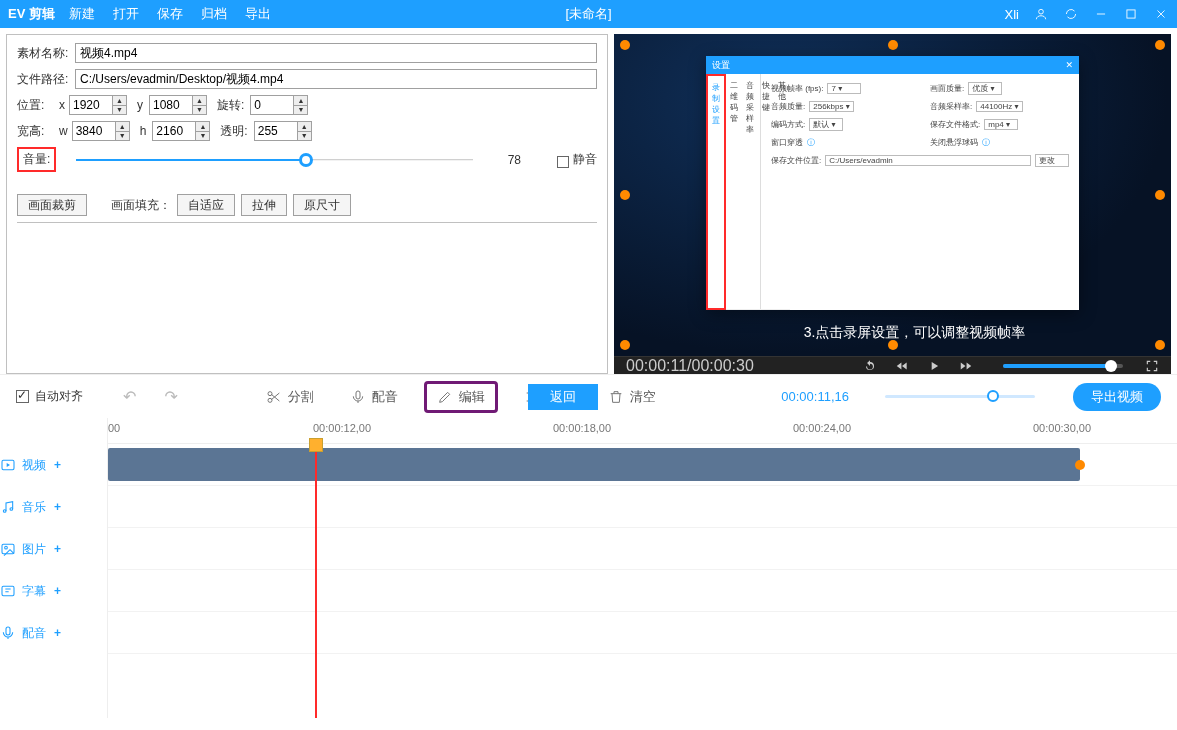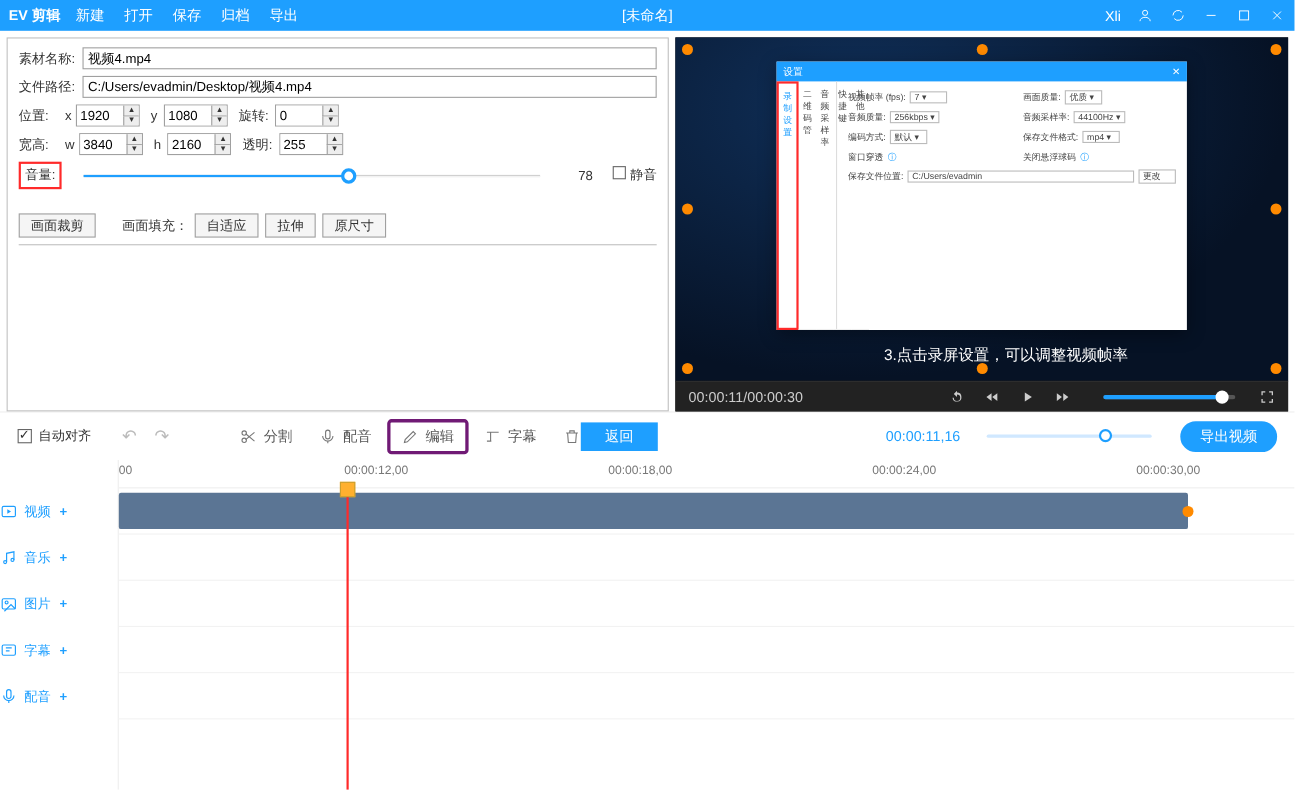--- a/index.html
+++ b/index.html
@@ -29,21 +29,21 @@
 .lbl-inline { margin: 0 6px 0 10px; }
 .row.first-lbl-short .lbl { min-width:42px; }
 
 .vol-row { display:flex; align-items:center; margin-top:4px; }
 .vol-lbl-box { border:2px solid #ff2a2a; padding:2px 4px; margin-right:20px; }
 .vol-slider { position:relative; flex:1; height:20px; }
 .vol-slider .track { position:absolute; left:0; right:0; top:9px; height:2px; background:#d0d0d0; }
 .vol-slider .fill  { position:absolute; left:0; top:9px; height:2px; background:#1e9fff; }
 .vol-slider .thumb { position:absolute; top:3px; width:14px; height:14px; border-radius:50%; background:#fff; border:3px solid #1e9fff; transform:translateX(-50%); }
 .vol-val { width:42px; text-align:right; margin:0 18px 0 6px; }
-.mute { display:flex; align-items:flex-start; gap:4px; }
+.mute { display:flex; align-items:flex-end; gap:4px;margin-left:18px; }
 .mute .chk { width:12px; height:12px; border:1px solid #666; }
 
 .fill-row { margin-top:22px; display:flex; align-items:center; gap:24px; }
 .btn { border:1px solid #a0a0a0; background:#f5f5f5; height:22px; padding:0 10px; font-size:12px; display:inline-flex; align-items:center; cursor:pointer; }
 .fill-opts { display:flex; align-items:center; gap:6px; }
 .divider { height:1px; background:#c0c0c0; margin-top:6px; }
 .return-btn { position:absolute; right:10px; bottom:-36px; background:#1e9fff; color:#fff; border:none; height:26px; padding:0 22px; font-size:13px; cursor:pointer; }
 .prop-outer { position:relative; }
 
 
@@ -56,30 +56,30 @@
 .inner-body { flex:1; display:flex; font-size:8px; color:#444; }
 .inner-side { width:55px; border-right:1px solid #ddd; display:flex; flex-direction:row; }
 .inner-side div { padding:6px 4px; border-bottom:1px solid #eee; }
 .inner-side .sel { border:2px solid #ff2a2a; color:#1e9fff; }
 .inner-main { flex:1; padding:8px 10px; display:grid; grid-template-columns:1fr 1fr; gap:6px 20px; align-content:start; }
 .inner-main .kv { display:flex; align-items:center; gap:4px; }
 .inner-main .kv .box { border:1px solid #bbb; padding:0 3px; min-width:34px; white-space:nowrap; }
 .inner-main .full { grid-column:1/3; }
 .caption { position:absolute; left:0; right:0; bottom:14px; text-align:center; color:#fff; font-size:14px;margin-left:44px; }
 
-.player-bar { height:28px; background:#222; border-top:1px solid #333; display:flex; align-items:center; padding:0 12px; color:#ccc; font-size:13px; gap:8px; }
+.player-bar { height:18px; background:#222; border-top:1px solid #333; display:flex; align-items:center; padding:0 12px; color:#ccc; font-size:16px; gap:8px; }
 .player-bar .ctrls { margin-left:auto; display:flex; gap:18px; align-items:center; }
 .player-bar .ctrls svg { width:14px; height:14px; fill:#ccc; cursor:pointer; }
 .pb-slider { width:120px; height:4px; background:#555; border-radius:2px; position:relative; margin-left:22px; }
 .pb-slider .fill { position:absolute; left:0; top:0; bottom:0; background:#1e9fff; border-radius:2px; }
 .pb-slider .dot { position:absolute; top:-4px; width:12px; height:12px; border-radius:50%; background:#fff; transform:translateX(-50%); }
 .fs-ico { margin-left:14px; width:14px; height:14px; }
 
 
-.toolrow { height:44px; display:flex; align-items:center; padding:0 16px; gap:4px; border-top:1px solid #eee; }
+.toolrow { height:44px; display:flex; align-items:center; padding:0 16px; gap:16px; border-top:1px solid #eee; }
 .auto-align { display:flex; align-items:center; gap:6px; margin-right:18px; }
 .auto-align .chk { width:13px; height:13px; border:1px solid #666; position:relative; }
 .auto-align .chk::after { content:"✓"; position:absolute; top:-3px; left:0; font-size:12px; color:#333; }
 .histbtn { color:#bbb; font-size:16px; padding:0 6px; }
 .tool { display:flex; align-items:center; gap:6px; padding:4px 10px; color:#555; font-size:13px; cursor:pointer; }
 .tool svg { width:16px; height:16px; fill:none; stroke:#777; stroke-width:1.5; }
 .tool.hl { border:3px solid #701a75; border-radius:4px; }
 .spacer { flex:1; }
 .timecode { color:#1e9fff; font-size:13px; margin-right:20px; }
 .zoom-slider { width:150px; height:3px; background:#d0e8ff; border-radius:2px; position:relative; margin-right:22px; }

